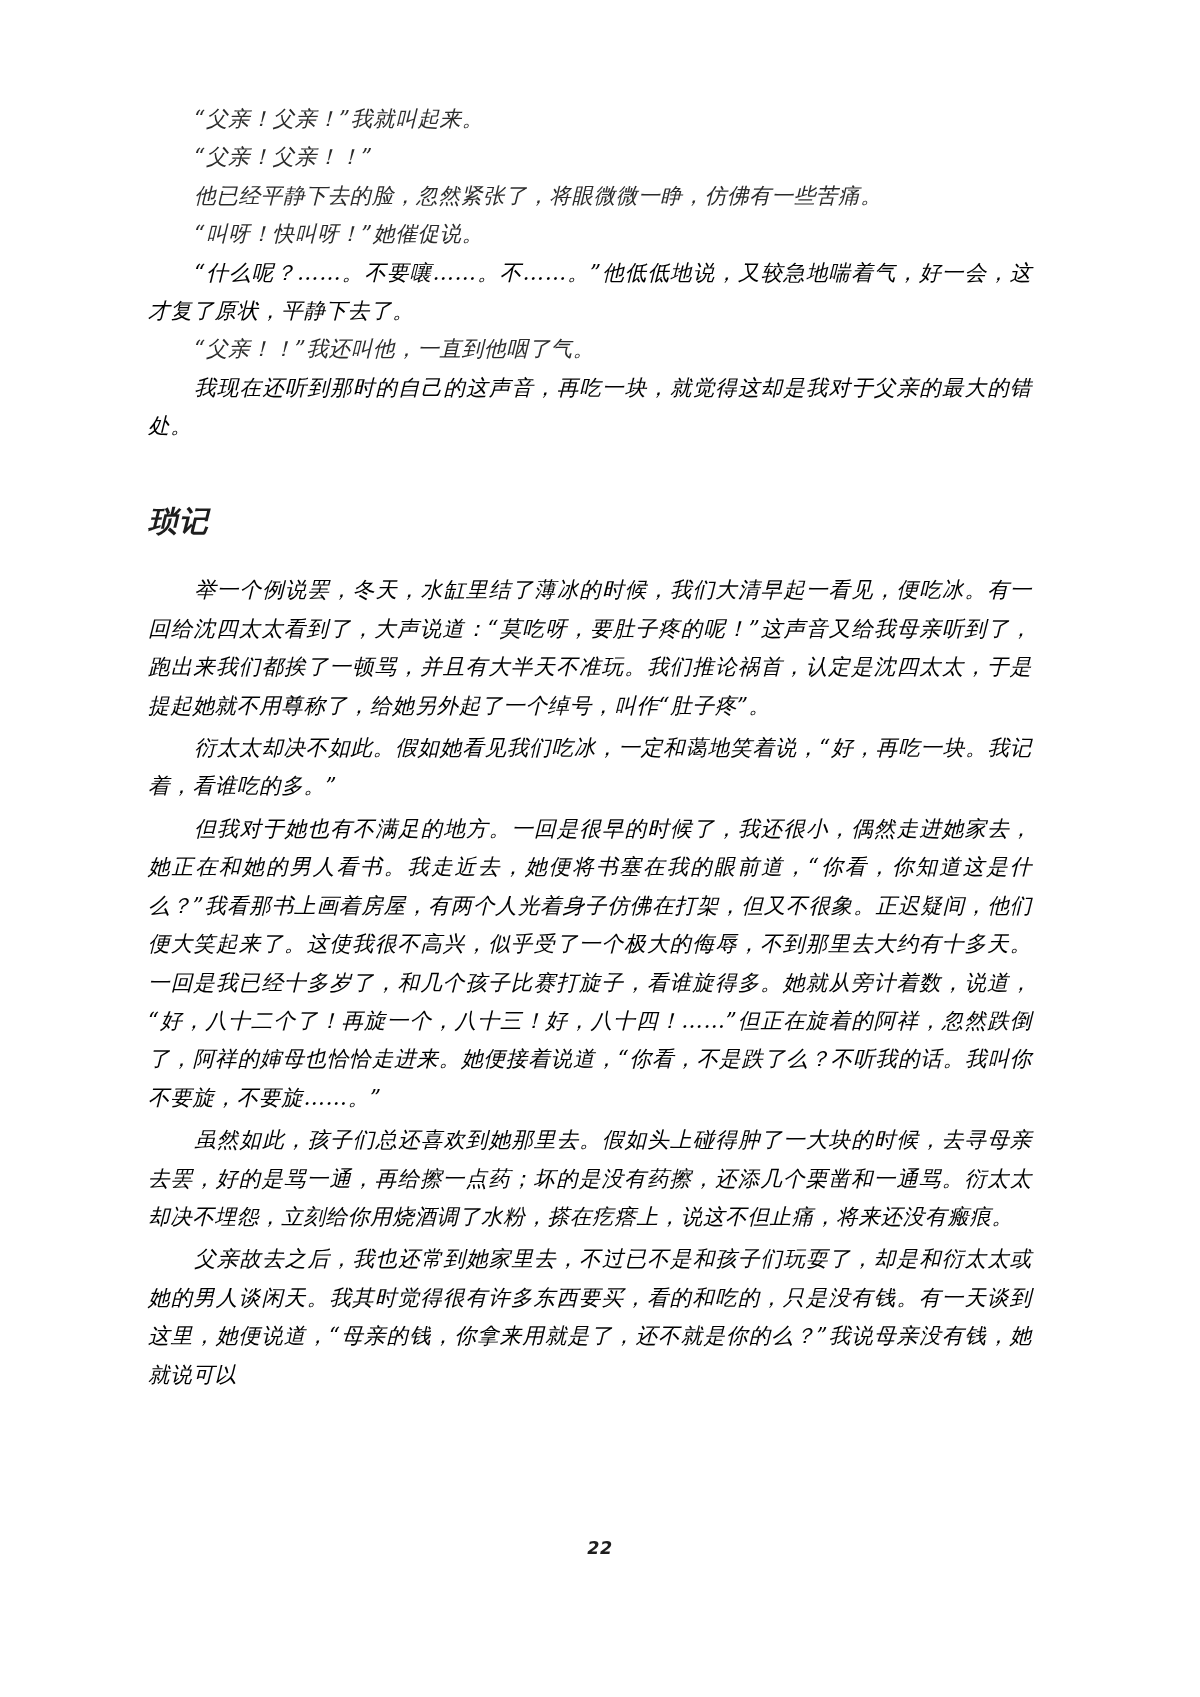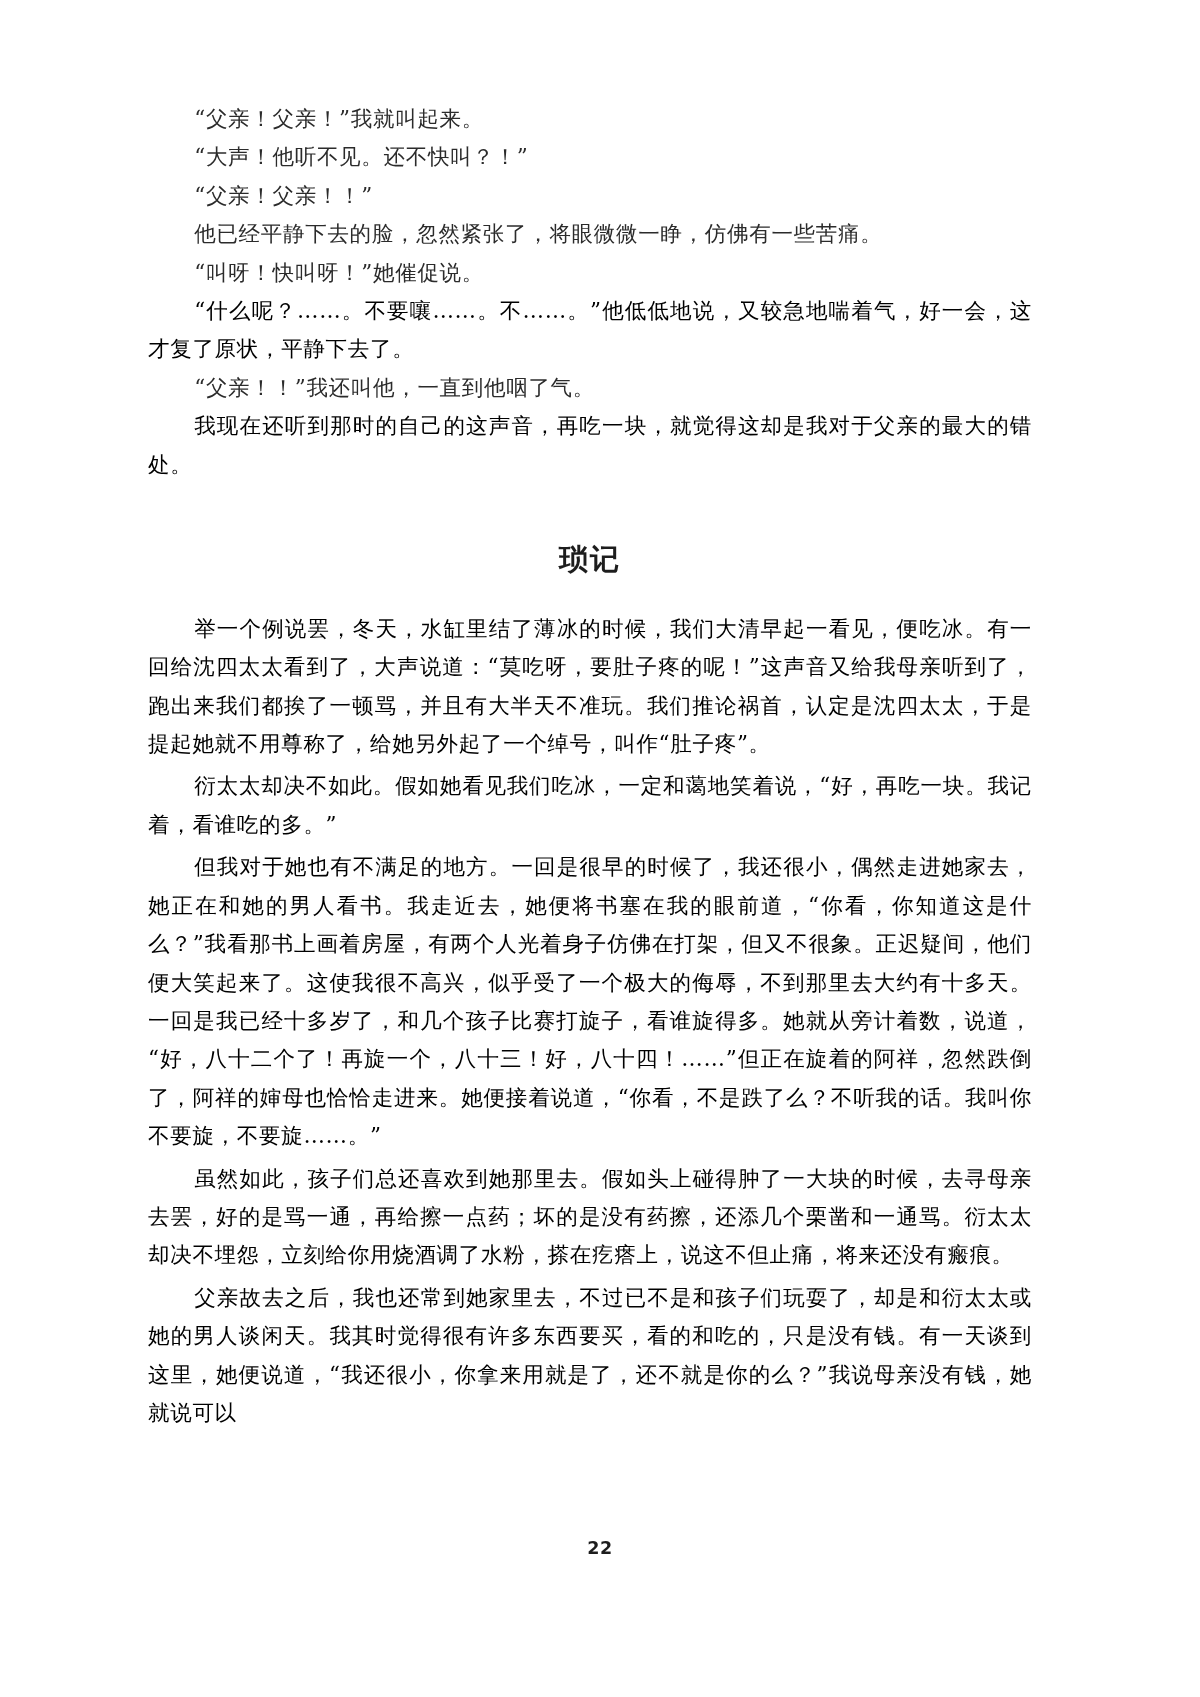--- a/index.html
+++ b/index.html
@@ -11,20 +11,21 @@
   body {
     font-family: "DejaVu Serif", "Liberation Serif", serif;
   }
   .page {
     position: relative;
     width: 1200px;
     height: 1697px;
     background: #ffffff;
     box-sizing: border-box;
     overflow: hidden;
+    font-style: italic;
   }
   .content {
     position: absolute;
     left: 148px;
     top: 100px;
     width: 884px;
   }
   
   .para {
     font-family: "DejaVu Serif", "Liberation Serif", serif;
@@ -56,21 +57,21 @@
   }
   .top-block {
     margin-bottom: 0;
   }
   .chapter-heading {
     font-family: "DejaVu Sans", "Liberation Sans", sans-serif;
     font-weight: bold;
     font-size: 29px;
     line-height: 1.2;
     color: #1d1d1d;
-    text-align: center;
+    text-align: left;
     letter-spacing: 2px;
     margin: 0;
     padding-top: 58px;
     padding-bottom: 33px;
   }
   .page-number {
     position: absolute;
     left: 0;
     right: 0;
     top: 1538px;
@@ -87,36 +88,35 @@
 </style>
 </head>
 <body>
 
 <div class="page">
 
   <div class="content">
 
     <div class="top-block">
       <p class="dlg">“父亲！父亲！”我就叫起来。</p>
-      <p class="dlg">“大声！他听不见。还不快叫？！”</p>
       <p class="dlg">“父亲！父亲！！”</p>
       <p class="dlg">他已经平静下去的脸，忽然紧张了，将眼微微一睁，仿佛有一些苦痛。</p>
       <p class="dlg">“叫呀！快叫呀！”她催促说。</p>
       <p class="para indent">“什么呢？……。不要嚷……。不……。”他低低地说，又较急地喘着气，好一会，这才复了原状，平静下去了。</p>
       <p class="dlg">“父亲！！”我还叫他，一直到他咽了气。</p>
       <p class="para indent">我现在还听到那时的自己的这声音，再吃一块，就觉得这却是我对于父亲的最大的错处。</p>
     </div>
 
     <h1 class="chapter-heading">琐记</h1>
 
     <div class="body-section">
       <p class="para indent">举一个例说罢，冬天，水缸里结了薄冰的时候，我们大清早起一看见，便吃冰。有一回给沈四太太看到了，大声说道：“莫吃呀，要肚子疼的呢！”这声音又给我母亲听到了，跑出来我们都挨了一顿骂，并且有大半天不准玩。我们推论祸首，认定是沈四太太，于是提起她就不用尊称了，给她另外起了一个绰号，叫作“肚子疼”。</p>
       <p class="para indent">衍太太却决不如此。假如她看见我们吃冰，一定和蔼地笑着说，“好，再吃一块。我记着，看谁吃的多。”</p>
       <p class="para indent">但我对于她也有不满足的地方。一回是很早的时候了，我还很小，偶然走进她家去，她正在和她的男人看书。我走近去，她便将书塞在我的眼前道，“你看，你知道这是什么？”我看那书上画着房屋，有两个人光着身子仿佛在打架，但又不很象。正迟疑间，他们便大笑起来了。这使我很不高兴，似乎受了一个极大的侮辱，不到那里去大约有十多天。一回是我已经十多岁了，和几个孩子比赛打旋子，看谁旋得多。她就从旁计着数，说道，“好，八十二个了！再旋一个，八十三！好，八十四！……”但正在旋着的阿祥，忽然跌倒了，阿祥的婶母也恰恰走进来。她便接着说道，“你看，不是跌了么？不听我的话。我叫你不要旋，不要旋……。”</p>
       <p class="para indent">虽然如此，孩子们总还喜欢到她那里去。假如头上碰得肿了一大块的时候，去寻母亲去罢，好的是骂一通，再给擦一点药；坏的是没有药擦，还添几个栗凿和一通骂。衍太太却决不埋怨，立刻给你用烧酒调了水粉，搽在疙瘩上，说这不但止痛，将来还没有瘢痕。</p>
-      <p class="para indent">父亲故去之后，我也还常到她家里去，不过已不是和孩子们玩耍了，却是和衍太太或她的男人谈闲天。我其时觉得很有许多东西要买，看的和吃的，只是没有钱。有一天谈到这里，她便说道，“我还很小，你拿来用就是了，还不就是你的么？”我说母亲没有钱，她就说可以</p>
+      <p class="para indent">父亲故去之后，我也还常到她家里去，不过已不是和孩子们玩耍了，却是和衍太太或她的男人谈闲天。我其时觉得很有许多东西要买，看的和吃的，只是没有钱。有一天谈到这里，她便说道，“母亲的钱，你拿来用就是了，还不就是你的么？”我说母亲没有钱，她就说可以</p>
     </div>
 
   </div>
 
   <div class="page-number">22</div>
 
 </div>
 
 </body></html>

